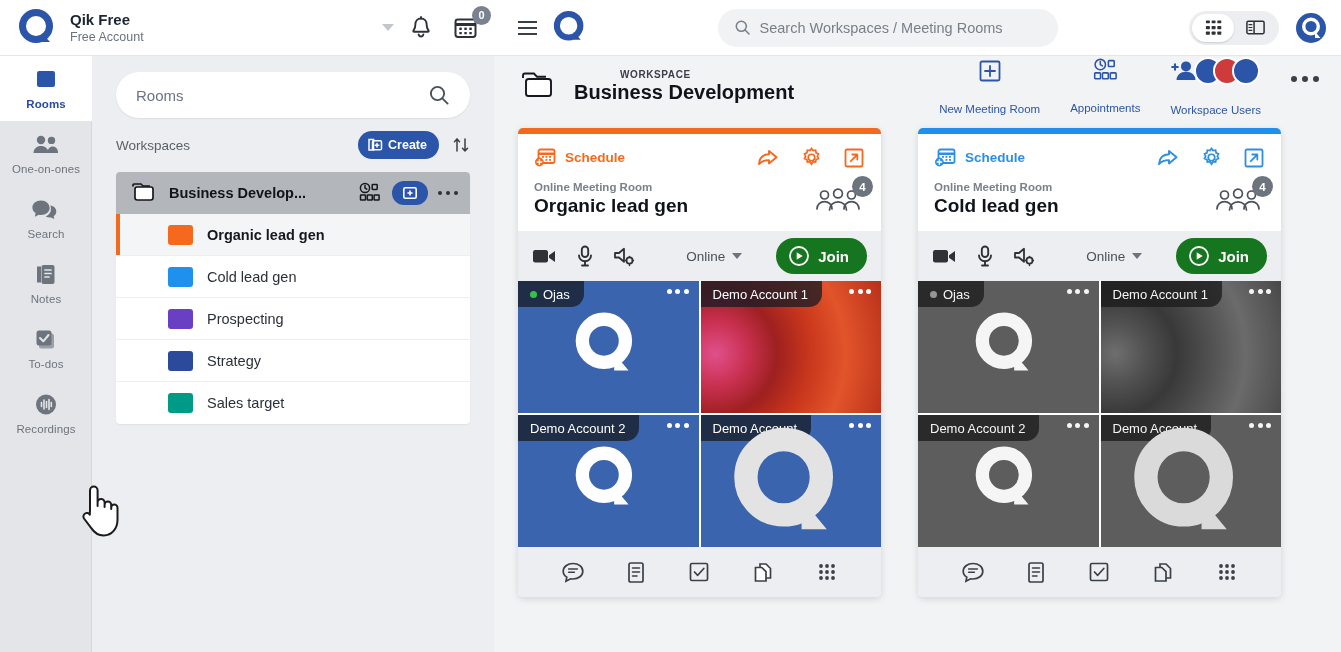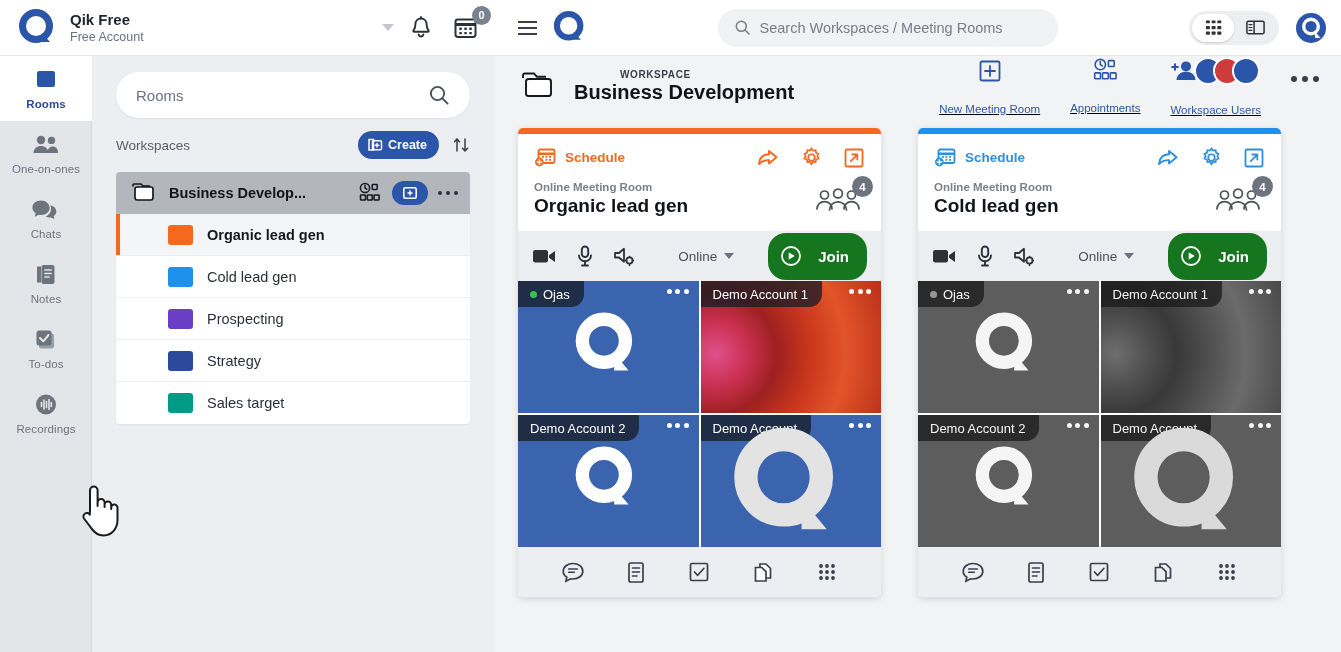--- a/index.html
+++ b/index.html
@@ -131,21 +131,21 @@
     align-items: center; justify-content: center; cursor: pointer;
   }
   .view-toggle > div.on { background: #fff; box-shadow: 0 1px 2px rgba(0,0,0,.14); }
 
   
   .ws-header { height: 72px; display: flex; align-items: center; padding: 0 22px 12px 24px; }
   .ws-title-wrap { margin-left: 16px; }
   .ws-kicker { font-size: 10px; font-weight: 700; color: #3a4049; letter-spacing: .6px; margin-left: 46px; }
   .ws-title { font-size: 20px; font-weight: 700; color: #10141a; margin-top: 1px; }
   .ws-actions { margin-left: auto; display: flex; align-items: center; gap: 30px; }
-  .ws-action { display: flex; flex-direction: column; align-items: center; gap: 19px; cursor: pointer; text-decoration: underline; }
+  .ws-action { display: flex; flex-direction: column; align-items: center; gap: 19px; cursor: pointer; }
   .ws-action-label { font-size: 11.5px; color: #2b55a8; }
   .avatar-stack { display: flex; align-items: center; }
   .avatar-stack > span {
     width: 28px; height: 28px; border-radius: 50%; display: block; margin-left: -9px;
     border: 2px solid #fff;
   }
   .avatar-stack > span:first-child { margin-left: 0; }
 
   
   .cards { display: flex; gap: 37px; padding: 0 24px; }
@@ -167,22 +167,22 @@
     position: absolute; top: -11px; right: -8px; width: 21px; height: 21px; border-radius: 50%;
     background: #6e747e; color: #fff; font-size: 11.5px; font-weight: 700;
     display: flex; align-items: center; justify-content: center;
   }
   .ctrl-bar {
     height: 50px; background: #eceef1; display: flex; align-items: center; padding: 0 14px; gap: 20px;
   }
   .status-sel { margin-left: auto; display: flex; align-items: center; gap: 7px; font-size: 13.5px; color: #4b5159; cursor: pointer; }
   .status-caret { width: 0; height: 0; border-left: 5px solid transparent; border-right: 5px solid transparent; border-top: 6px solid #6b7280; }
   .join-btn {
-    height: 47px; background: #16761f; color: #fff; border-radius: 18px;
-    display: flex; align-items: center; gap: 16px; padding: 0 18px 0 12px;
+    height: 36px; background: #16761f; color: #fff; border-radius: 18px;
+    display: flex; align-items: center; gap: 8px; padding: 0 18px 0 12px;
     font-size: 15px; font-weight: 700; cursor: pointer; margin-left: 14px;
   }
   .tiles { display: grid; grid-template-columns: 1fr 1fr; gap: 2px; background: #fff; padding: 0 0 0 0; }
   .tile { position: relative; height: 132px; overflow: hidden; background: #3b64ae; }
   .tile-name {
     position: absolute; top: 0; left: 0; height: 26px; max-width: 76%;
     background: rgba(22,28,38,.76); color: #fff; font-size: 13px;
     display: flex; align-items: center; gap: 6px; padding: 0 14px 0 12px;
     border-bottom-right-radius: 13px; white-space: nowrap;
   }
@@ -262,21 +262,21 @@
         </span>
         <span class="rail-label">One-on-ones</span>
       </div>
       <div class="rail-item">
         <span class="rail-ico">
           <svg width="30" height="24" viewBox="0 0 30 24" fill="#6e747e">
             <path d="M10 2.5c-5 0-8.6 3-8.6 7 0 2.3 1.2 4.3 3.2 5.6l-.7 3.6 3.9-2c.7.1 1.4.2 2.2.2 5 0 8.6-3 8.6-7s-3.6-7.4-8.6-7.4z"></path>
             <path d="M19.5 7.2c3.4.8 5.8 3.3 5.8 6.2 0 1.9-1 3.6-2.6 4.7l.6 3-3.3-1.7c-1.9.3-3.8-.1-5.3-1 3.1-1.2 5.2-3.8 5.2-6.8 0-1.6-.2-3.1-.4-4.4z"></path>
           </svg>
         </span>
-        <span class="rail-label">Chats</span>
+        <span class="rail-label">Search</span>
       </div>
       <div class="rail-item">
         <span class="rail-ico">
           <svg width="26" height="26" viewBox="0 0 26 26" fill="none" stroke="#6e747e" stroke-width="2">
             <path d="M4 4.5h4v16h-4z" fill="#6e747e" stroke="none"></path>
             <rect x="8.5" y="3" width="13" height="19" rx="2" fill="#6e747e" stroke="none"></rect>
             <g stroke="#e3e5e9" stroke-width="1.7" stroke-linecap="round">
               <path d="M12 8h6M12 11.5h6M12 15h4"></path>
             </g>
           </svg>

